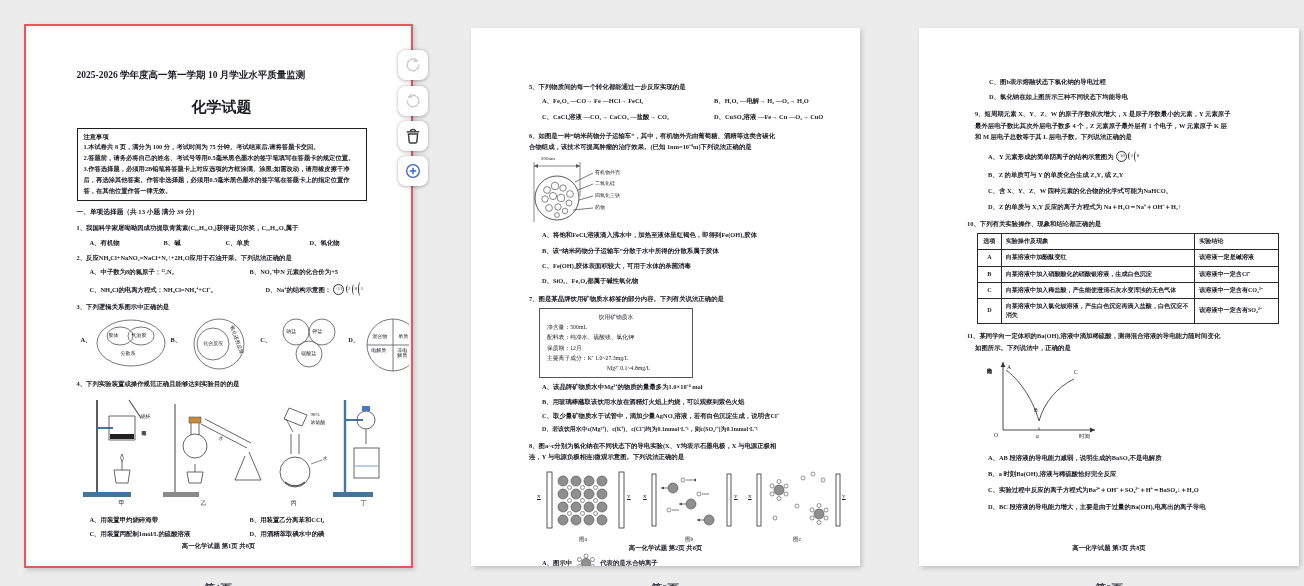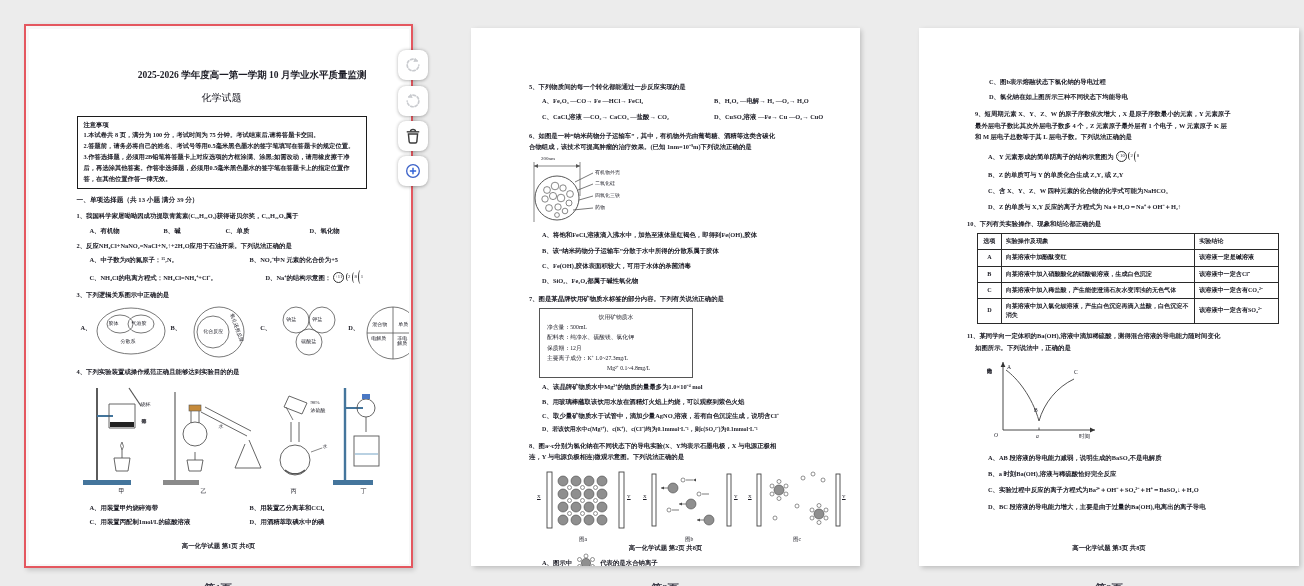--- a/index.html
+++ b/index.html
@@ -20,22 +20,22 @@
   .p1in { padding:40px 42px 0 48px; }
   .p2in { padding:48px 16px 0 58px; }
   .p3in { padding:44px 20px 0 56px; }
 
   .pgfoot { position:absolute; bottom:13px; left:0; width:100%; text-align:center;
             font-size:6.4px; font-weight:700; }
   .pgcap { position:absolute; top:581px; font-size:11px; font-weight:700; color:#3c3c49;
            transform:translateX(-50%); }
 
   
-  .t1 { text-align:right; font-size:9.5px; font-weight:700; }
-  .t2 { text-align:center; font-size:10px; font-weight:400; margin-top:9px; }
+  .t1 { text-align:left; font-size:9.5px; font-weight:700; }
+  .t2 { text-align:center; font-size:15px; font-weight:700; margin-top:16px; }
   .notice { border:1.5px solid #1c1c1c; margin-top:11px; padding:3px 6px 4px 6px;
             font-size:6.3px; font-weight:700; line-height:1.72; }
   .sect { margin-top:7px; font-size:6.7px; font-weight:700; }
   .q { margin-top:6px; font-size:6.4px; font-weight:600; line-height:1.5; }
   .ol { margin:4.5px 0 0 13px; font-size:6.4px; font-weight:600; line-height:1.45; }
   .row { display:flex; align-items:flex-start; }
   .nw { white-space:nowrap; }
   .sm { font-size:5.9px; }
 
   

